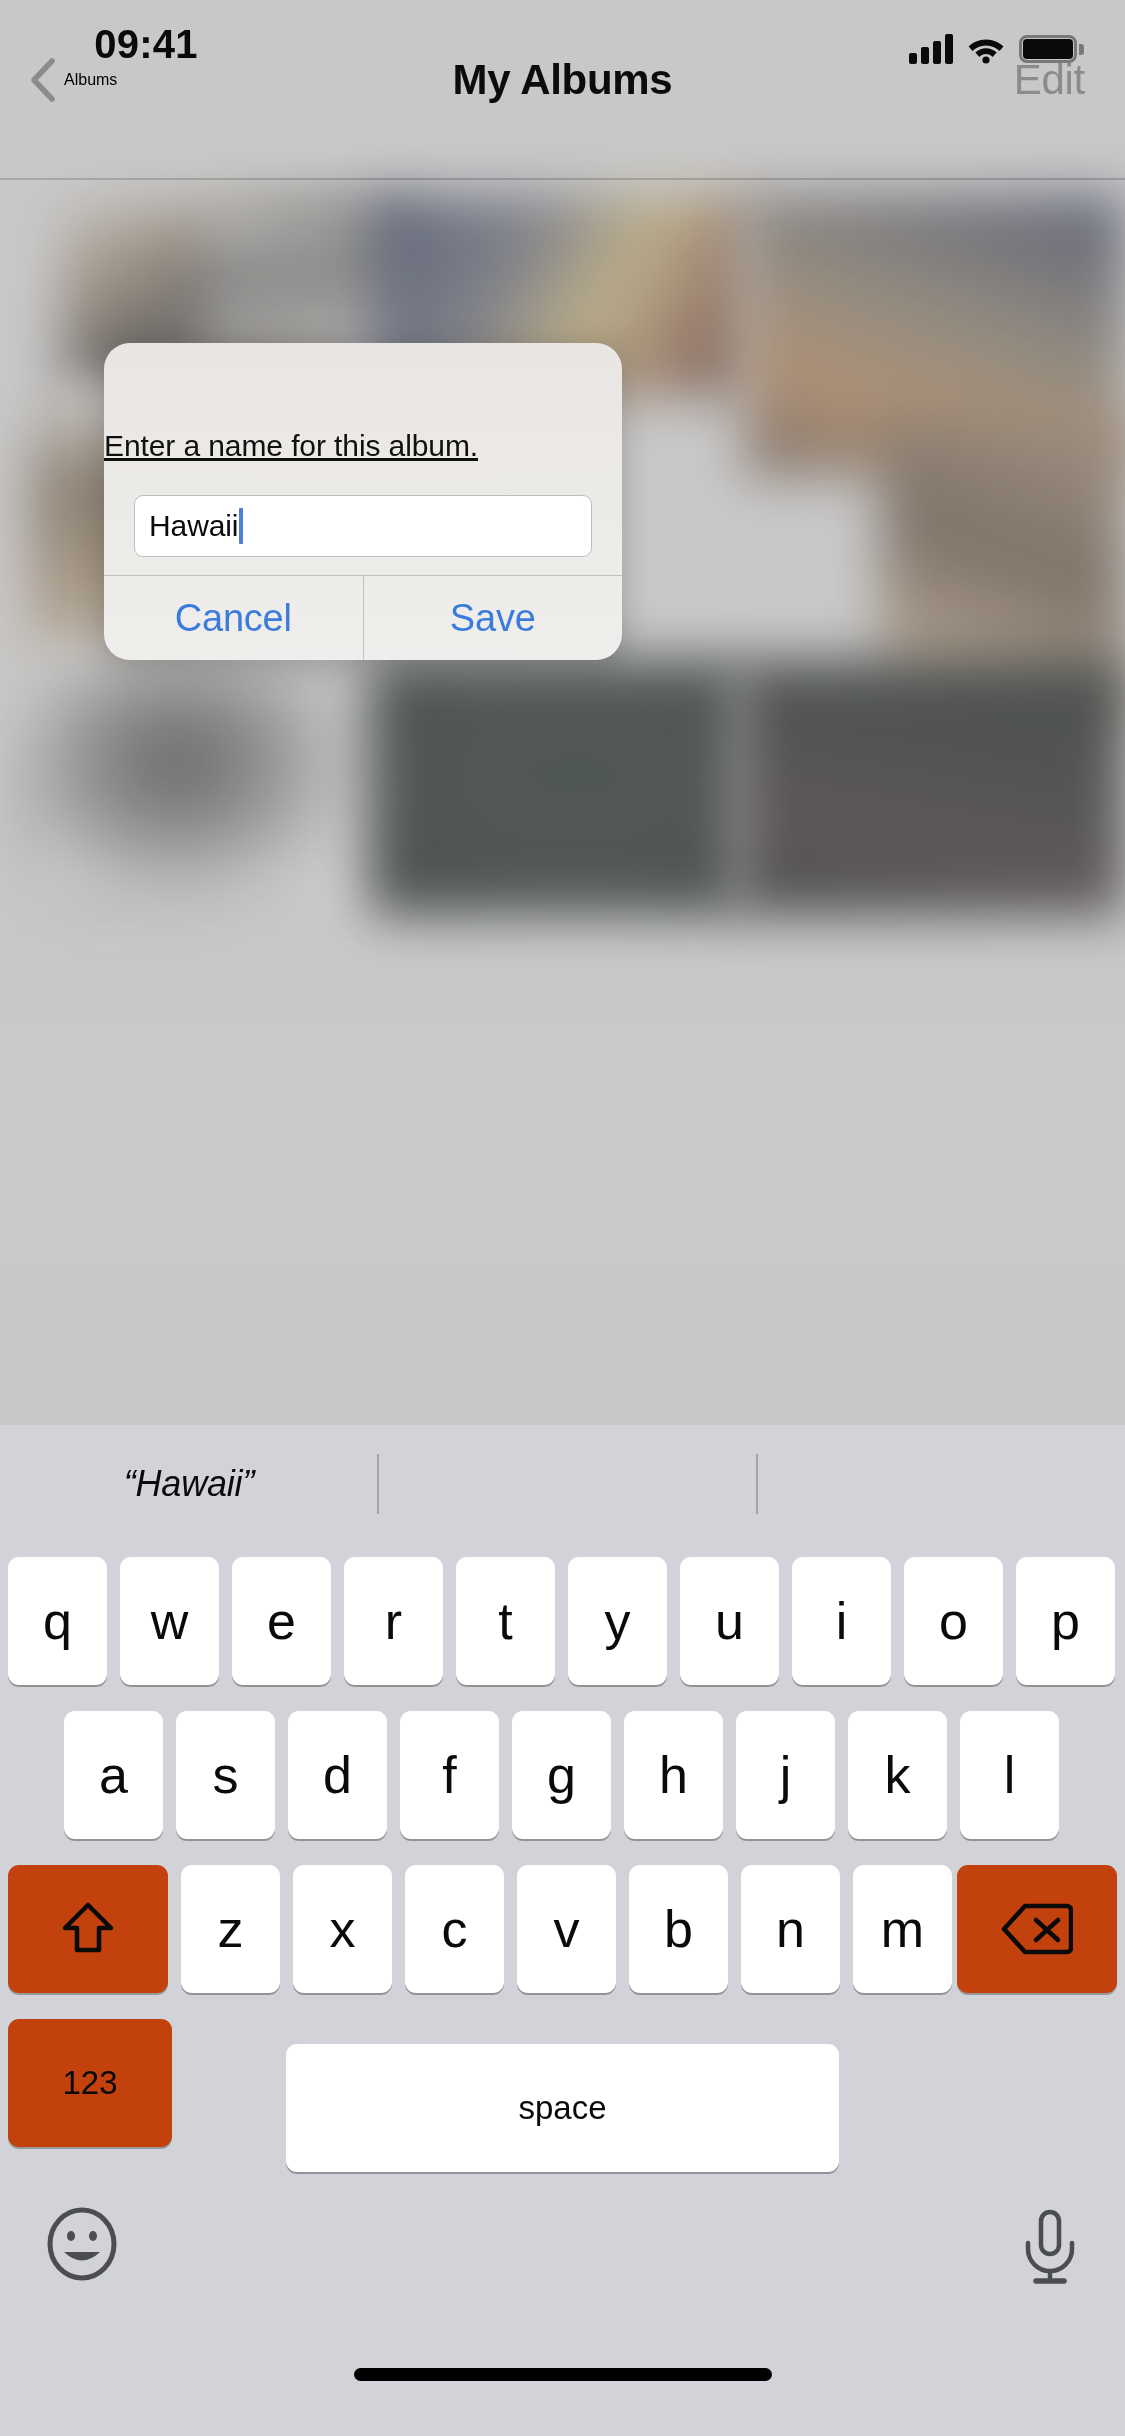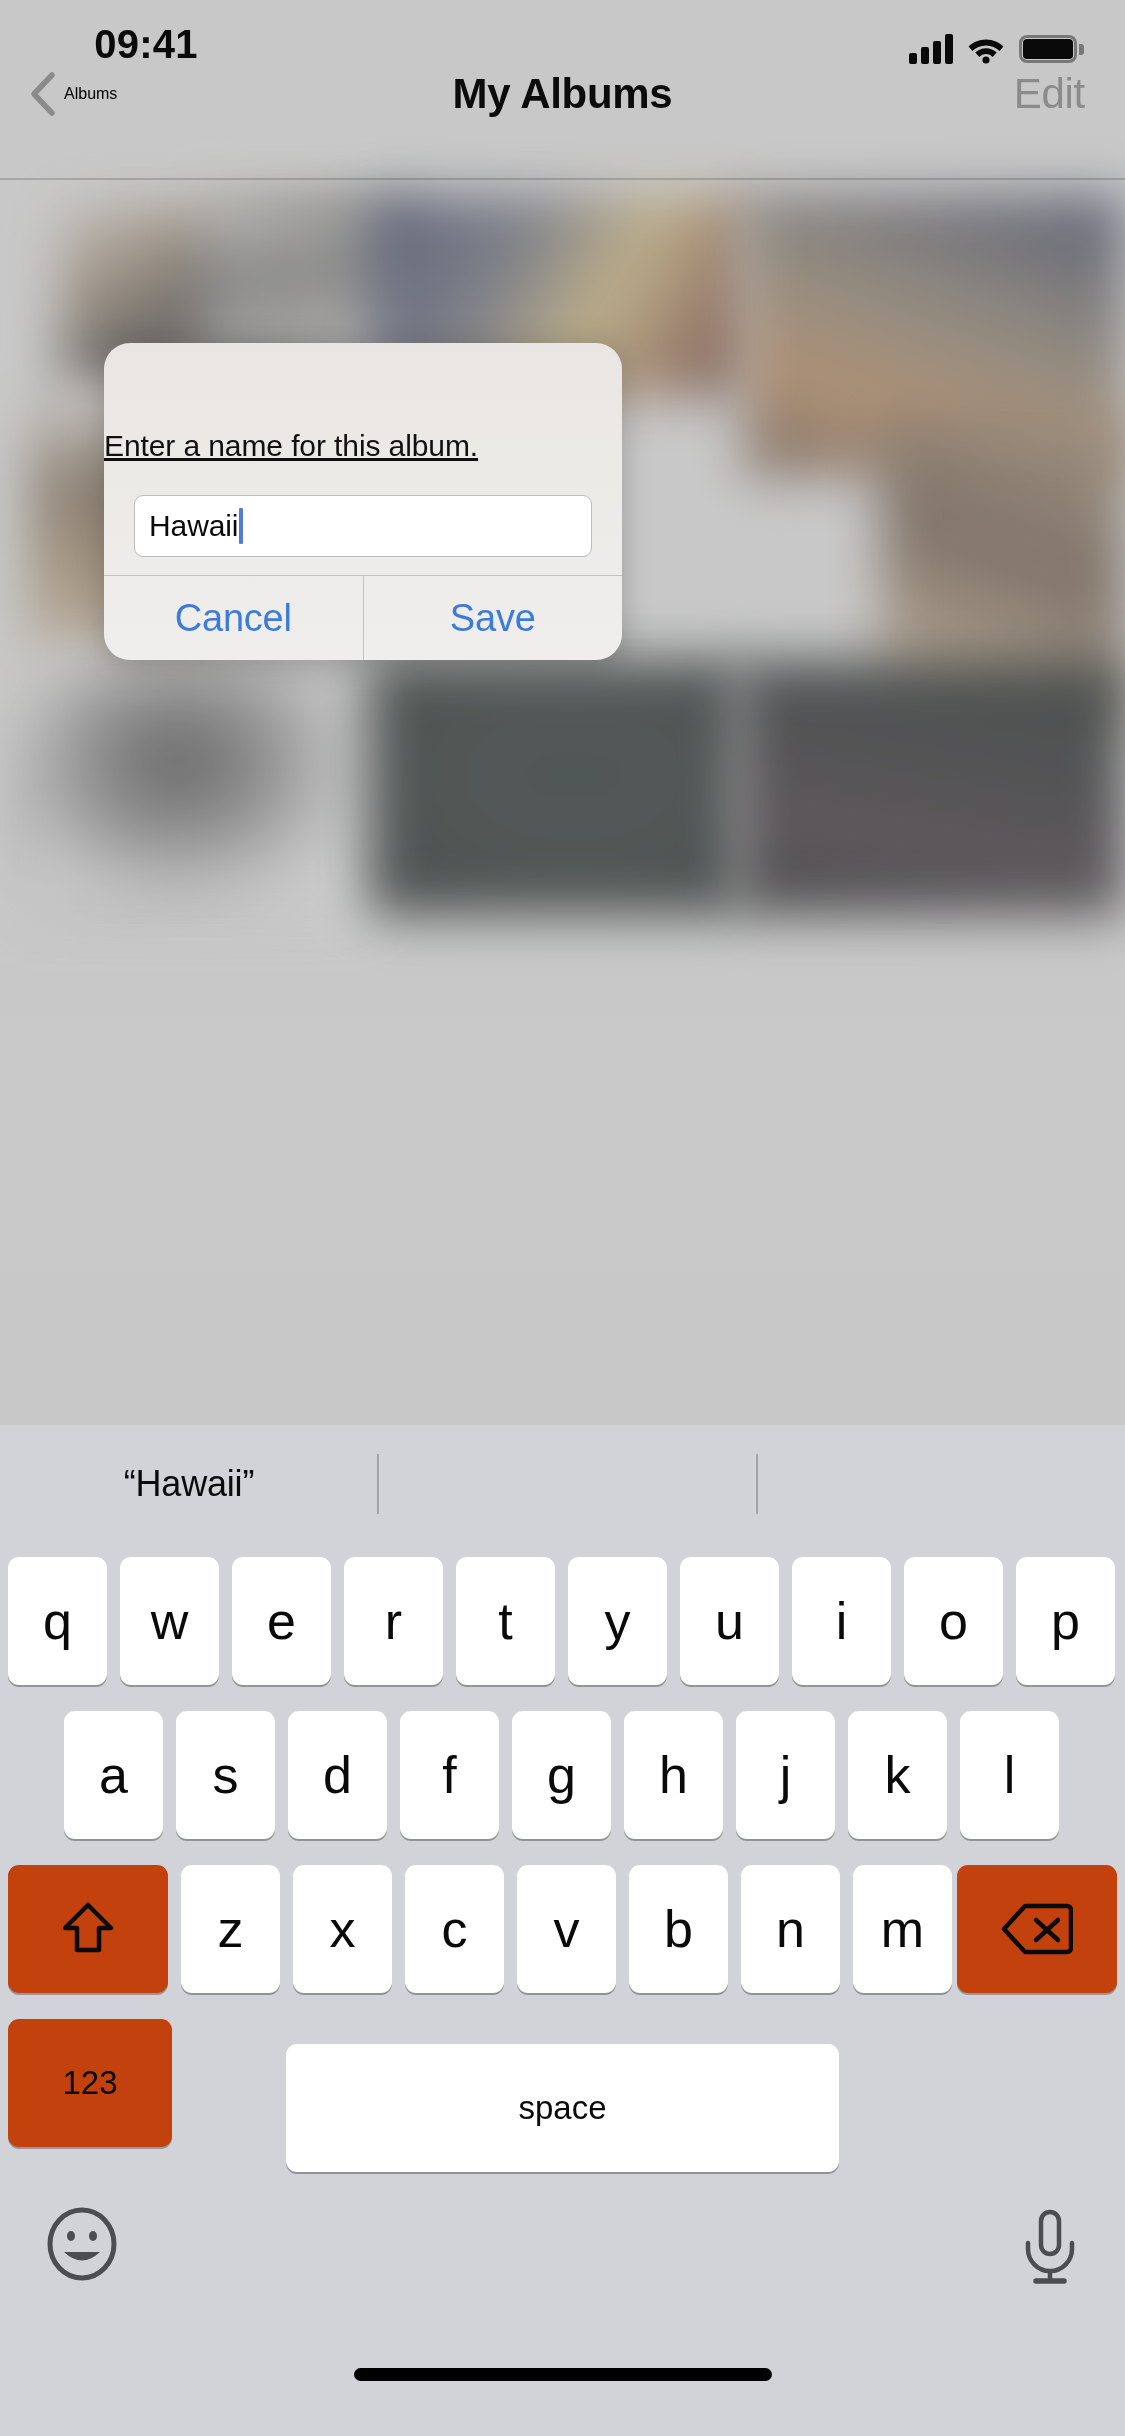--- a/index.html
+++ b/index.html
@@ -76,21 +76,21 @@
   }
   #battery-icon .fill {
     position:absolute; left:4px; top:4px; right:4px; bottom:4px;
     background:#0a0a0a; border-radius:4px;
   }
   #battery-icon .nub {
     position:absolute; right:-7px; top:9px; width:5px; height:11px;
     background:rgba(10,10,10,.42); border-radius:0 3px 3px 0;
   }
   #nav-row {
-    position:absolute; left:0; top:48px; width:1125px; height:92px;
+    position:absolute; left:0; top:34px; width:1125px; height:92px;
     z-index:15;
   }
   #nav-back {
     position:absolute; left:28px; top:0; height:92px;
     display:flex; align-items:center; gap:6px;
   }
   #back-chevron { width:30px; height:48px; }
   #nav-title {
     position:absolute; left:0; top:0; width:1125px; height:92px;
     display:flex; align-items:center; justify-content:center;
@@ -156,21 +156,21 @@
   #alert-btn-save { border-left:1.5px solid rgba(0,0,0,.18); }
 
   
   #keyboard {
     position:absolute; left:0; top:1425px; width:1125px; height:1011px;
     background:#d1d3d9;
     z-index:30;
   }
   
   #suggestion-bar {
-    position:absolute; left:0; top:0; width:1010px; height:118px;
+    position:absolute; left:0; top:0; width:1010px; height:118px;font-style:italic;
   }
   .suggestion {
     position:absolute; top:0; height:118px;
     display:flex; align-items:center; justify-content:center;
     font-size:36px; color:#0b0b0b; letter-spacing:-.2px;
   }
   #suggestion-0 { left:0;   width:378px; }
   #suggestion-1 { left:378px; width:379px; }
   #suggestion-2 { left:757px; width:368px; }
   .sugg-divider {

